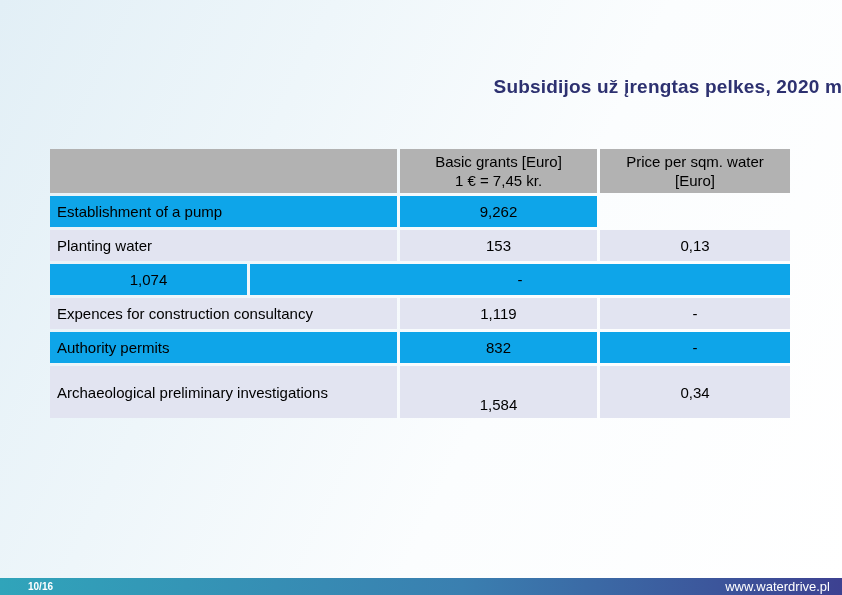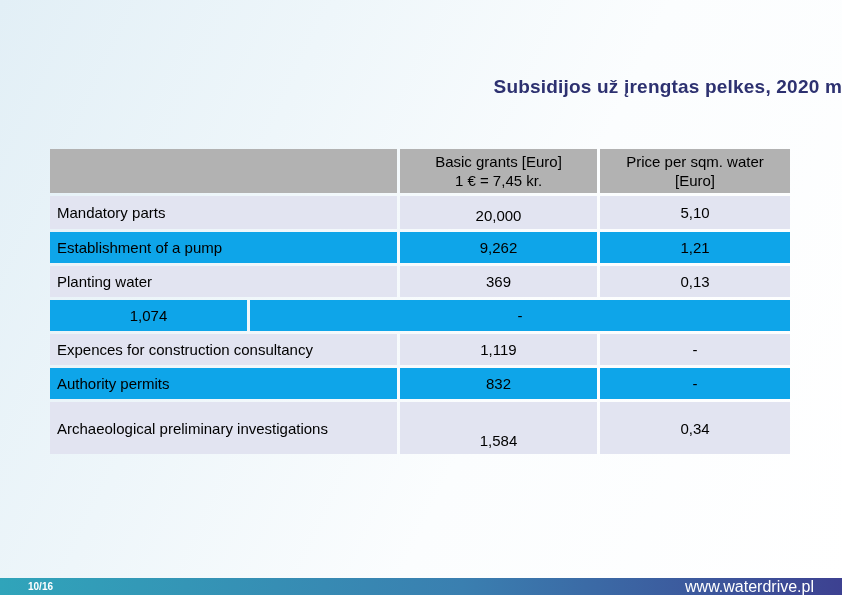--- a/index.html
+++ b/index.html
@@ -72,55 +72,49 @@
     width: 100%;
     height: 17px;
     background: linear-gradient(90deg, #30a4ba 0%, #3a7fb0 55%, #3d4191 100%);
     display: flex;
     justify-content: space-between;
     align-items: center;
     color: #ffffff;
     font-size: 10px;
   }
   .footer-page { padding-left: 28px; font-weight: bold; }
-  .footer-site { padding-right: 28px; color: #ffffff; text-decoration: none; font-size: 16px; }
+  .footer-site { padding-right: 12px; color: #ffffff; text-decoration: none; font-size: 13px; }
 </style>
 </head>
 <body>
 
 <div class="slide-title">Subsidijos už įrengtas pelkes, 2020 m</div>
 
 <div class="table">
   <div class="tr thead">
     <div class="th c1"></div>
     <div class="th c2">
       <span>Basic grants [Euro]</span>
       <span>1 € = 7,45 kr.</span>
     </div>
     <div class="th c3">
       <span>Price per sqm. water</span>
       <span>[Euro]</span>
     </div>
   </div>
 
-  <div class="tr odd r1">
-    <div class="td c1 label">Mandatory parts</div>
-    <div class="td c2 num low">20,000</div>
-    <div class="td c3 num">5,10</div>
-  </div>
 
   <div class="tr even">
     <div class="td c1 label">Establishment of a pump</div>
     <div class="td c2 num">9,262</div>
-    <div class="td c3 num">1,21</div>
   </div>
 
   <div class="tr odd">
     <div class="td c1 label">Planting water</div>
-    <div class="td c2 num">369</div>
+    <div class="td c2 num">153</div>
     <div class="td c3 num">0,13</div>
   </div>
 
   <div class="tr even">
     <div class="td c2 num">1,074</div>
     <div class="td c3 num">-</div>
   </div>
 
   <div class="tr odd">
     <div class="td c1 label">Expences for construction consultancy</div>

